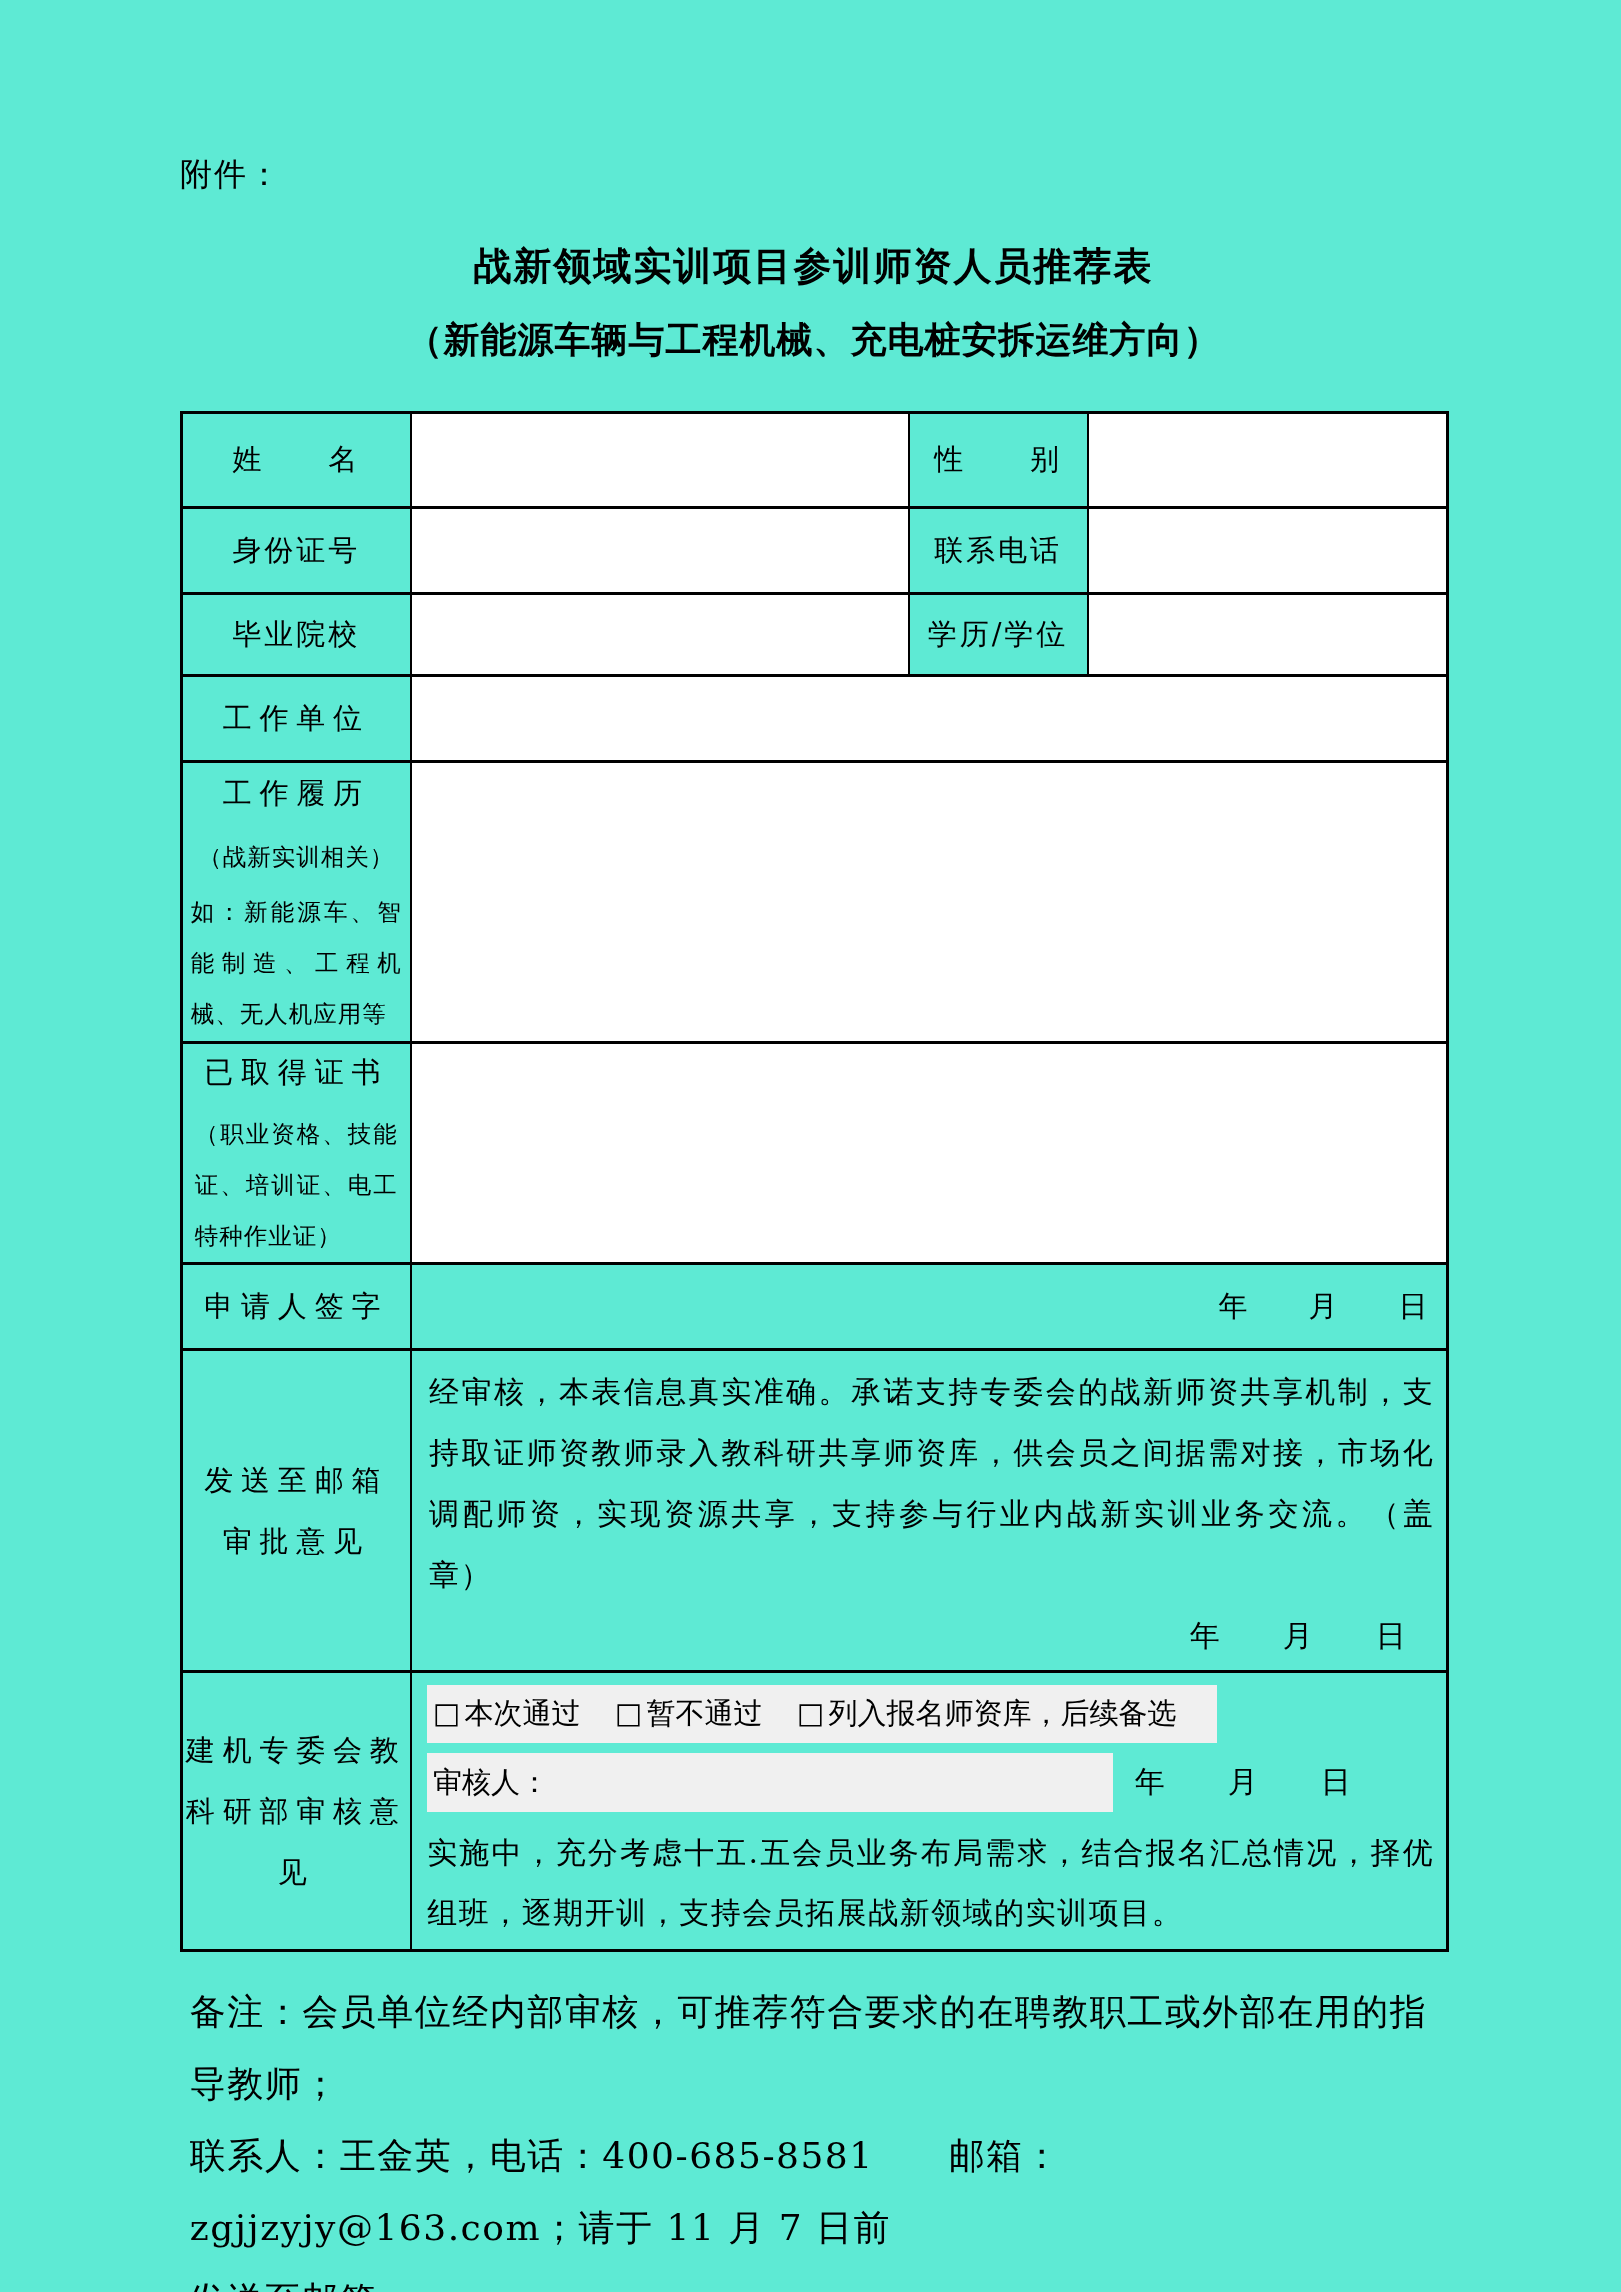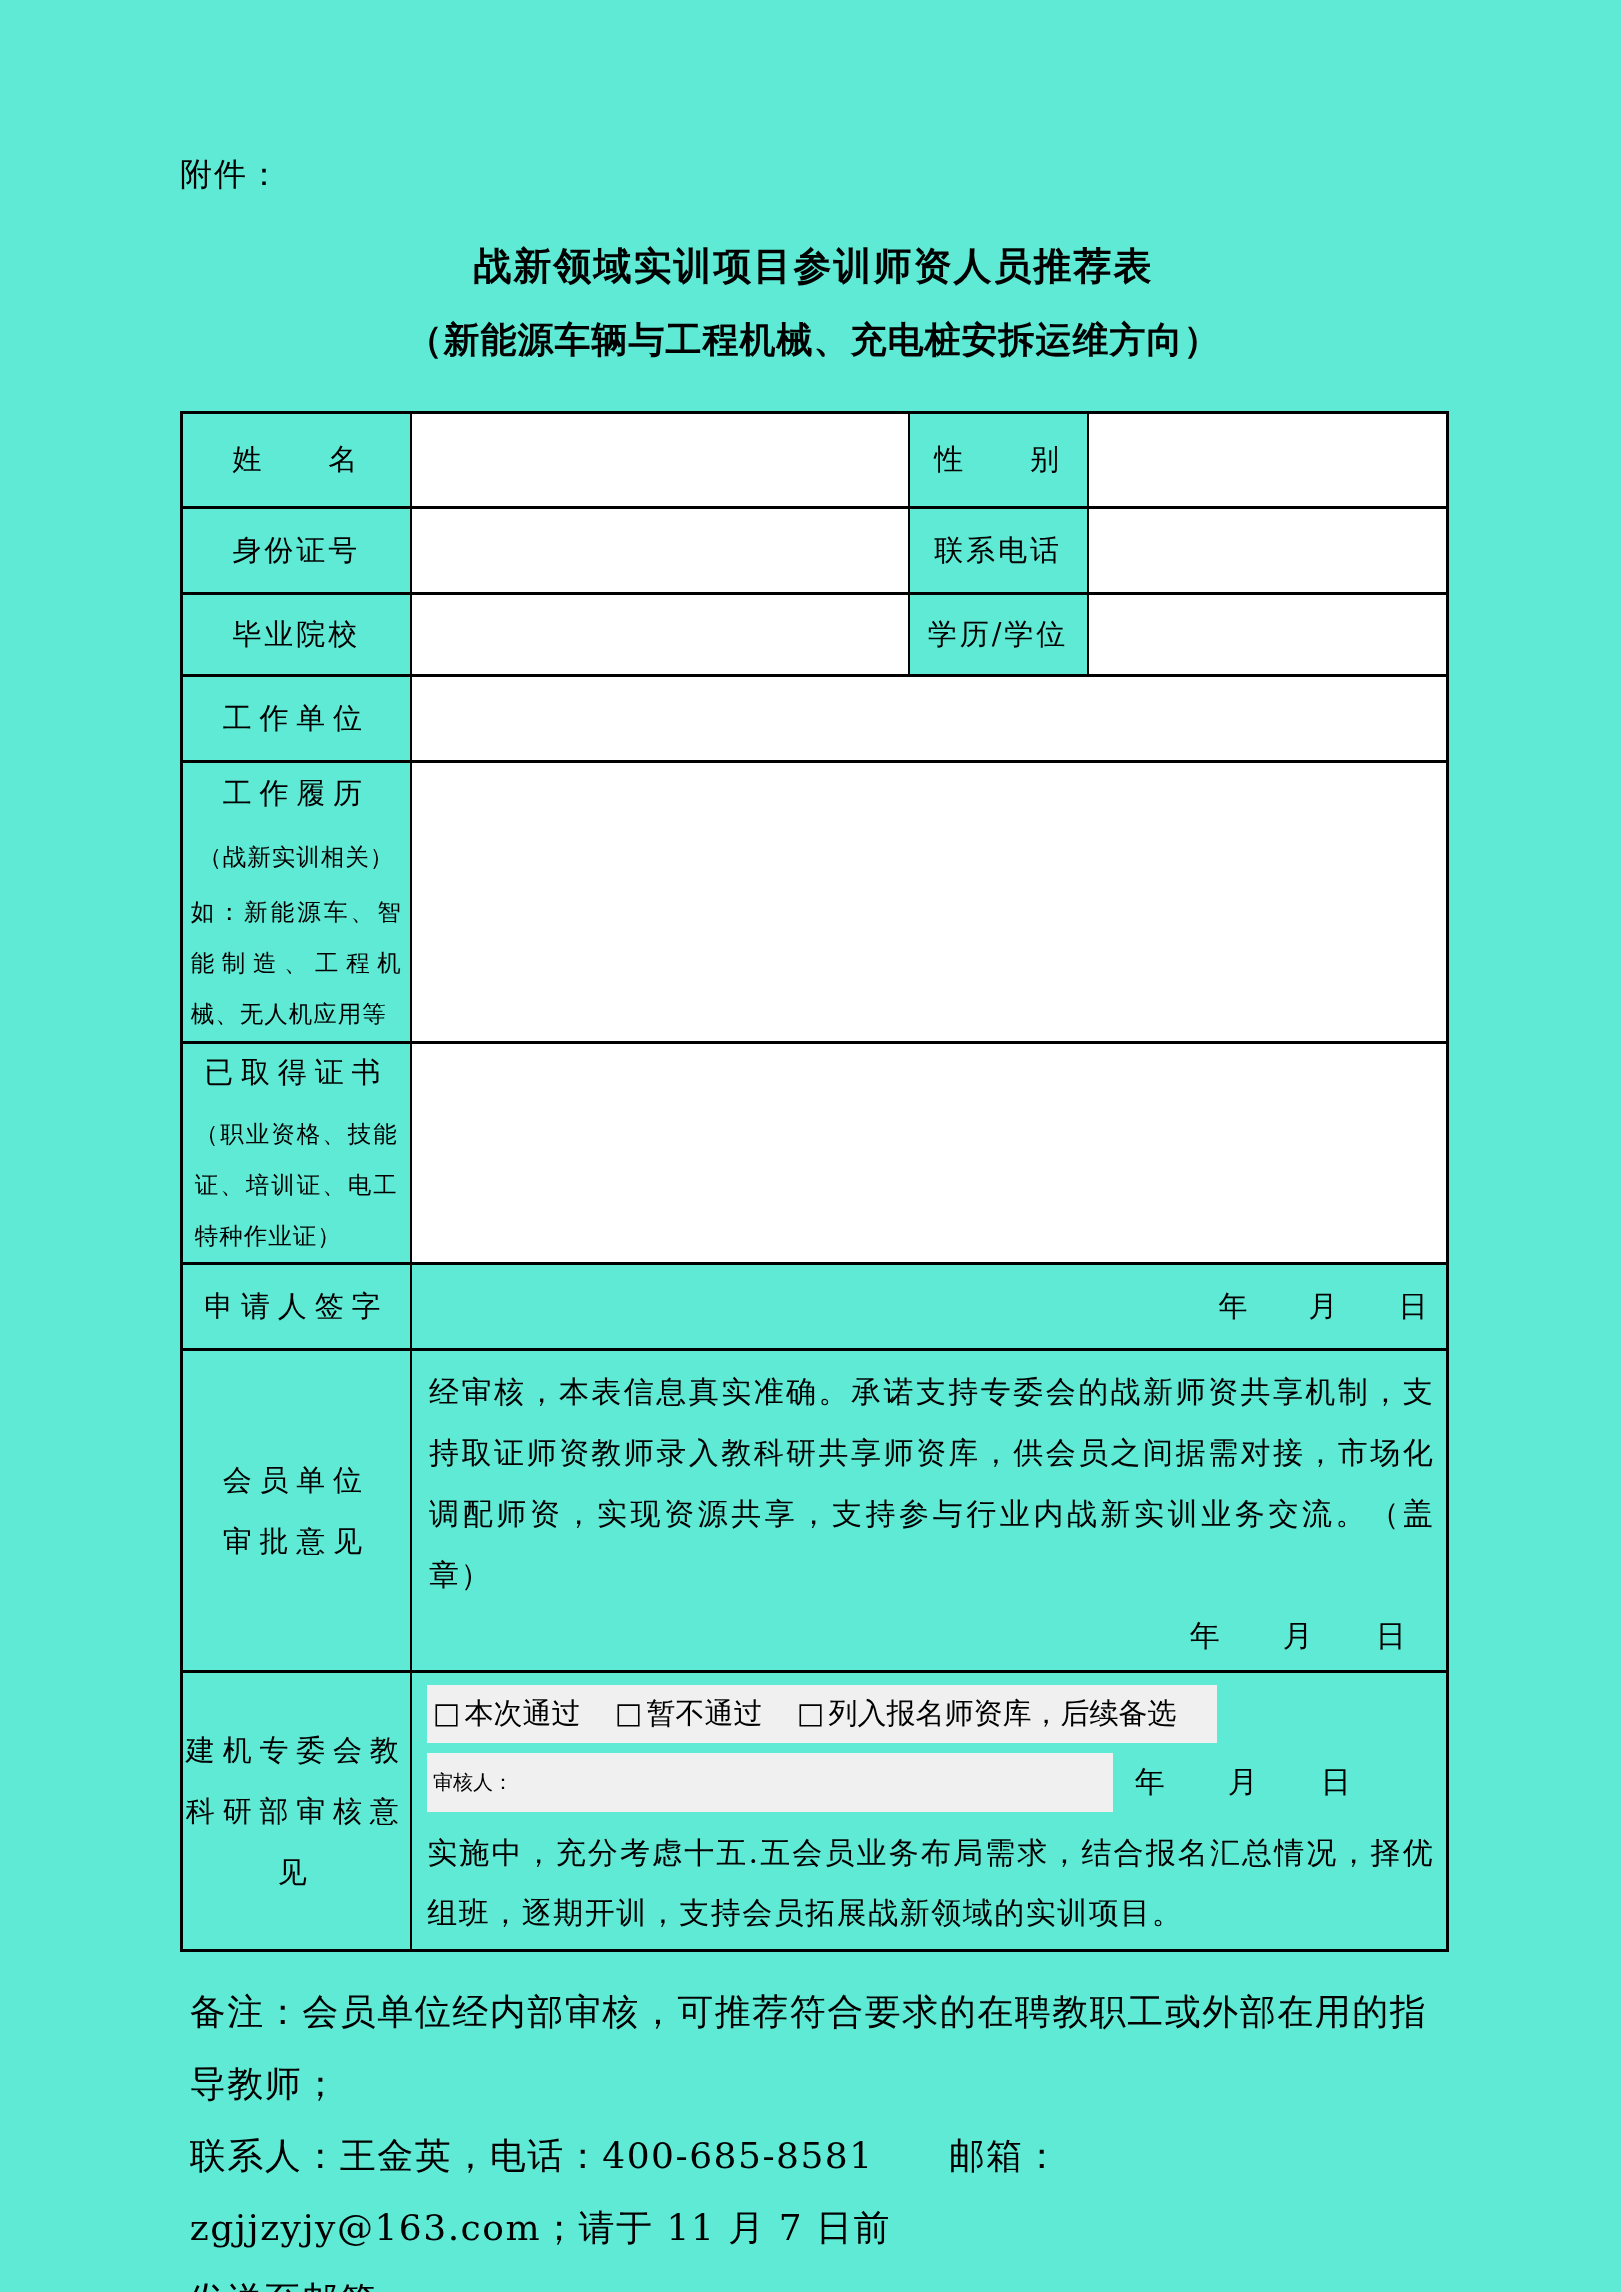--- a/index.html
+++ b/index.html
@@ -107,21 +107,21 @@
   }
   .chk-item { display: inline-block; margin-right: 25.5px; }
   .chk-item:last-child { margin-right: 0; }
   .chk-box { display: inline-block; margin-right: 3.9px; font-size: 29px; }
   .review-line2 { margin-top: 9.8px; display: flex; align-items: center; }
   .reviewer-box {
     display: inline-block;
     width: 686px;
     background: #f0f0f0;
     padding: 7.8px 0 7.8px 5.9px;
-    font-size: 20px;
+    font-size: 29px;
     line-height: 43px;
   }
   .review-date { margin-left: 21.6px; font-size: 30px; letter-spacing: 1px; }
   .review-note {
     margin-top: 11.8px;
     font-size: 30px;
     line-height: 60px;
     letter-spacing: 1.5px;
     text-align: justify;
     text-justify: inter-ideograph;
@@ -191,21 +191,21 @@
           <td class="val" colspan="3"></td>
         </tr>
         <tr class="r8">
           <td class="lbl ls-wide">申请人签字</td>
           <td class="sig-cell" colspan="3">
             <span>年　　月　　日</span>
           </td>
         </tr>
         <tr class="r9">
           <td class="lbl ls-wide multi-line">
-            <div>会员单位</div>
+            <div>发送至邮箱</div>
             <div>审批意见</div>
           </td>
           <td class="opinion-cell" colspan="3">
             <div class="opinion-text">经审核，本表信息真实准确。承诺支持专委会的战新师资共享机制，支持取证师资教师录入教科研共享师资库，供会员之间据需对接，市场化调配师资，实现资源共享，支持参与行业内战新实训业务交流。（盖章）</div>
             <div class="date-right">年　　月　　日</div>
           </td>
         </tr>
         <tr class="r10">
           <td class="lbl ls-wide multi-line">
             <div>建机专委会教</div>

